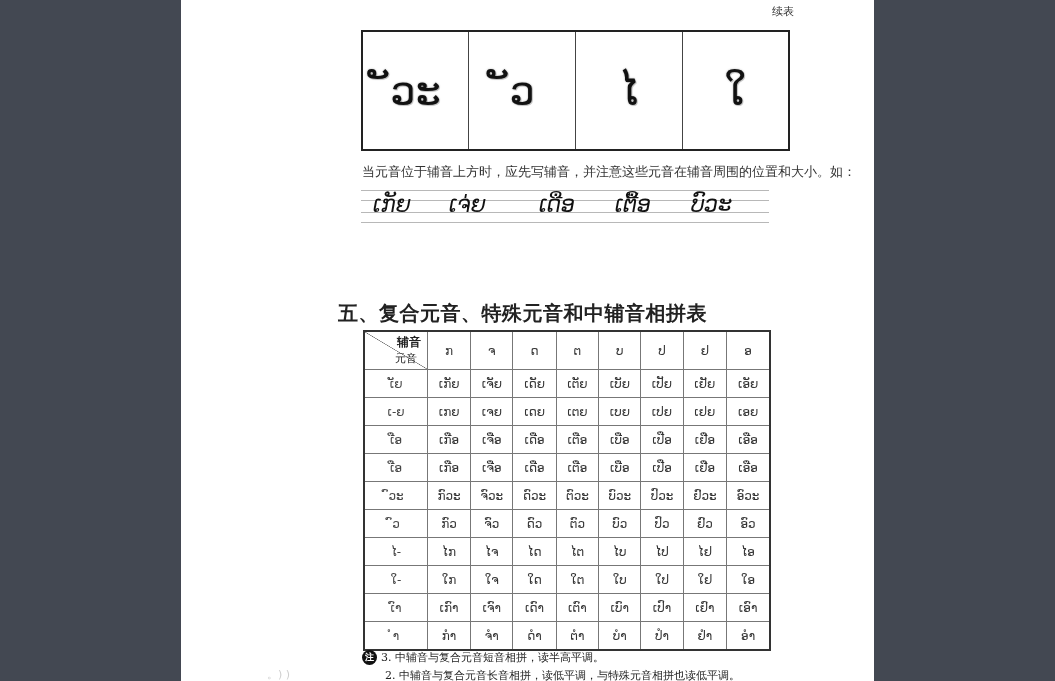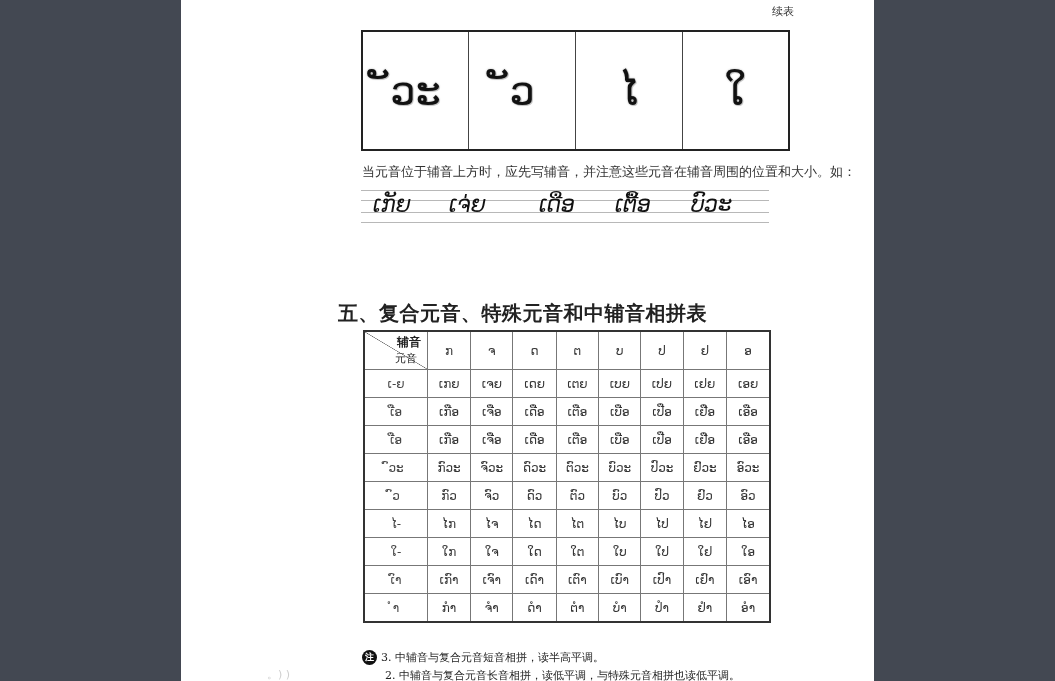--- a/index.html
+++ b/index.html
@@ -248,20 +248,31 @@
           <th>ດ</th>
           <th>ຕ</th>
           <th>ບ</th>
           <th>ປ</th>
           <th>ຢ</th>
           <th>ອ</th>
         </tr>
       </thead>
       <tbody id="combo-body">
           <tr>
+            <td class="vowel">ເັຍ</td>
+            <td>ເກັຍ</td>
+            <td>ເຈັຍ</td>
+            <td>ເດັຍ</td>
+            <td>ເຕັຍ</td>
+            <td>ເບັຍ</td>
+            <td>ເປັຍ</td>
+            <td>ເຢັຍ</td>
+            <td>ເອັຍ</td>
+          </tr>
+          <tr>
             <td class="vowel">ເ-ຍ</td>
             <td>ເກຍ</td>
             <td>ເຈຍ</td>
             <td>ເດຍ</td>
             <td>ເຕຍ</td>
             <td>ເບຍ</td>
             <td>ເປຍ</td>
             <td>ເຢຍ</td>
             <td>ເອຍ</td>
           </tr>

